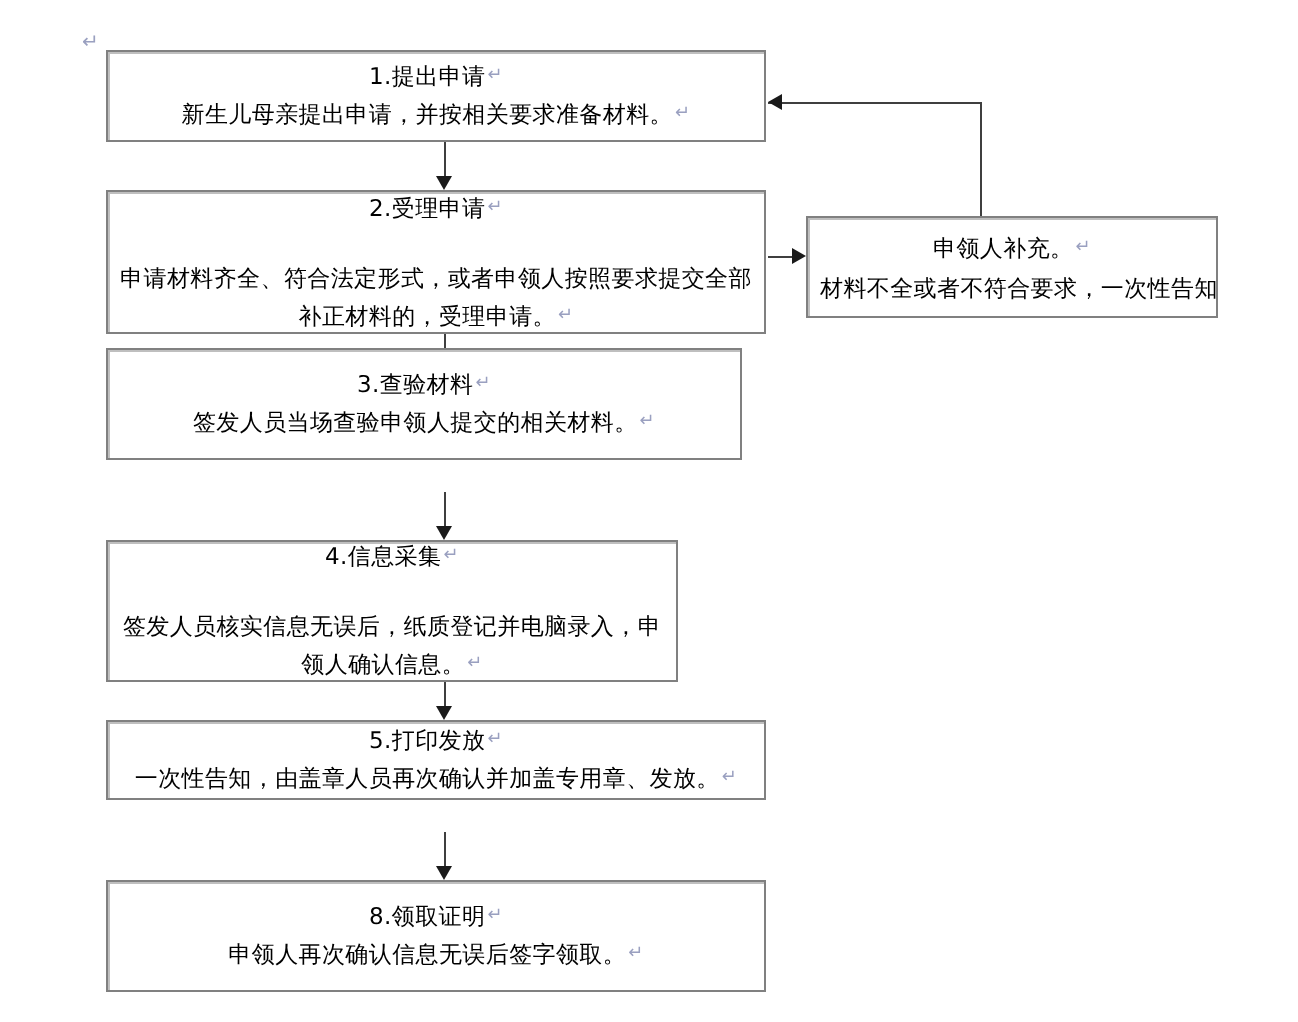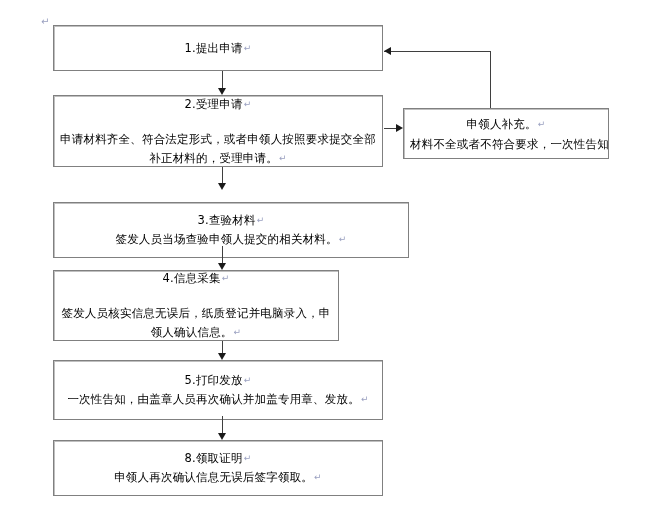--- a/index.html
+++ b/index.html
@@ -56,23 +56,23 @@
   .pilcrow {
     color: #9aa0c0;
     font-size: 9px;
     vertical-align: top;
     padding-left: 1px;
   }
 
   
   #node-1  { left: 53px;  top: 25px;  width: 330px; height: 46px; }
   #node-2  { left: 53px;  top: 95px;  width: 330px; height: 72px; }
-  #node-3  { left: 53px;  top: 202px; width: 356px; height: 56px; }
+  #node-3  { left: 53px;  top: 174px; width: 318px; height: 56px; }
   #node-4  { left: 53px;  top: 270px; width: 286px; height: 71px; }
-  #node-5  { left: 53px;  top: 360px; width: 330px; height: 60px; }
+  #node-5  { left: 53px;  top: 360px; width: 330px; height: 40px; }
   #node-6  { left: 53px;  top: 440px; width: 330px; height: 56px; }
   #node-side { left: 403px; top: 108px; width: 206px; height: 51px; }
   #node-side .line { font-size: 11.5px; line-height: 20px; }
 
   
   .vline {
     position: absolute;
     width: 0;
     border-left: 1px solid #3f3f3f;
   }
@@ -134,20 +134,21 @@
 </style>
 </head>
 <body>
 
 <div id="canvas">
 
   <span class="mark-tl">↵</span>
 
   <div class="node" id="node-1">
     <span class="line title"><span>1.提出申请</span><span class="pilcrow">↵</span></span>
+    <span class="line"><span>新生儿母亲提出申请，并按相关要求准备材料。</span><span class="pilcrow">↵</span></span>
   </div>
 
   <div class="vline conn-1-2"></div>
   <div class="arrow-down arr-1-2"></div>
 
   <div class="node" id="node-2">
     <span class="line title"><span>2.受理申请</span><span class="pilcrow">↵</span></span>
     <span class="line wrap"><span>申请材料齐全、符合法定形式，或者申领人按照要求提交全部补正材料的，受理申请。</span><span class="pilcrow">↵</span></span>
   </div>
 

